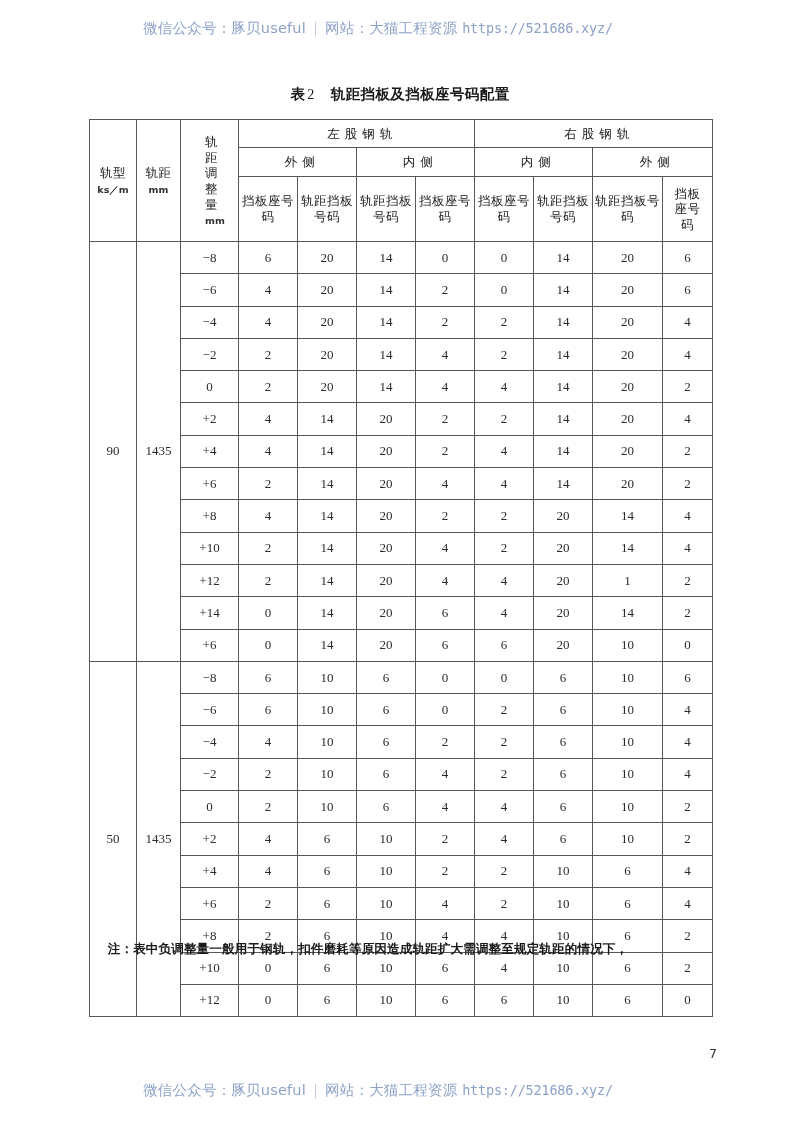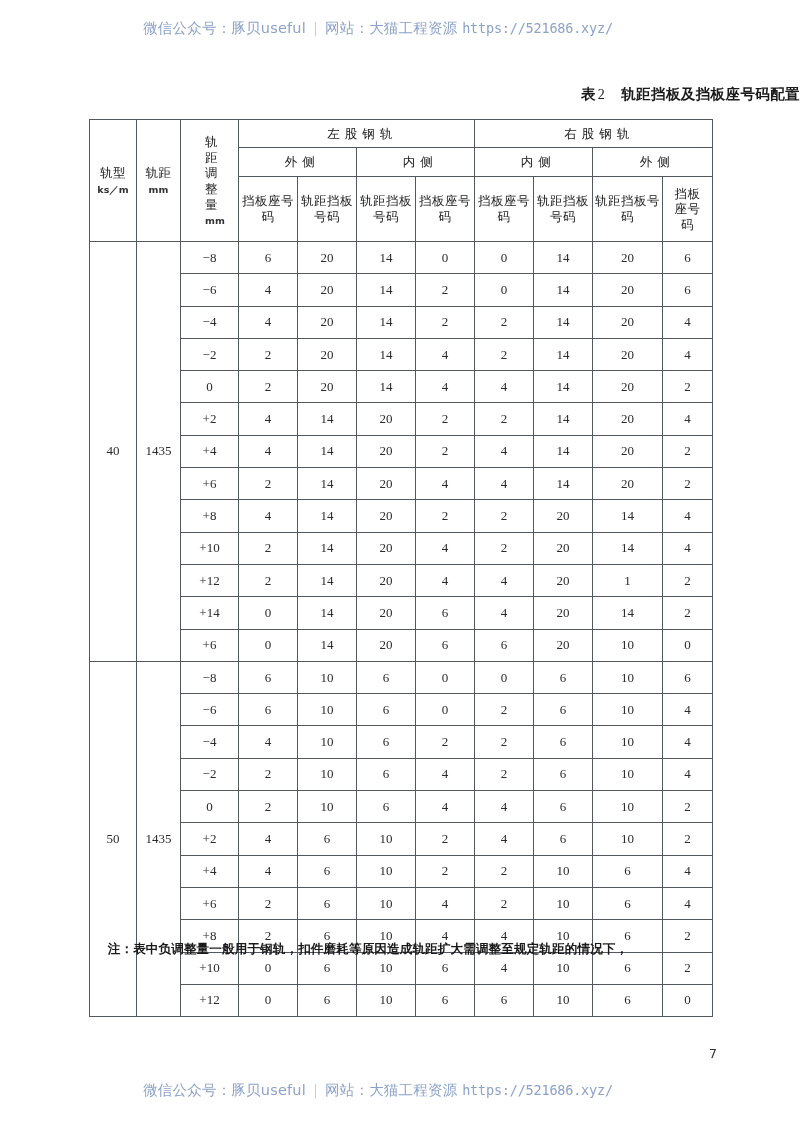--- a/index.html
+++ b/index.html
@@ -39,21 +39,21 @@
     letter-spacing: -0.2px;
   }
   #header-watermark { top: 19px; }
   #footer-watermark { top: 1081px; }
 
   .doc-title {
     position: absolute;
     top: 85px;
     left: 0;
     width: 800px;
-    text-align: right;
+    text-align: center;
     font-size: 14.5px;
     font-weight: bold;
     font-family: "DejaVu Sans", "Liberation Sans", sans-serif;
     letter-spacing: 0.4px;
   }
   .doc-title .tnum {
     font-family: "Liberation Serif", serif;
     font-weight: normal;
     font-size: 14px;
     margin: 0 2px;
@@ -190,21 +190,21 @@
       <th class="hdr-sub">轨距挡板号码</th>
       <th class="hdr-sub">挡板座号码</th>
       <th class="hdr-sub">挡板座号码</th>
       <th class="hdr-sub">轨距挡板号码</th>
       <th class="hdr-sub">轨距挡板号码</th>
       <th class="hdr-sub" style="padding:0 8px !important">挡板座号码</th>
     </tr>
   </thead>
   <tbody id="table-body">
       <tr>
-        <td rowspan="13" class="rowlabel">40</td>
+        <td rowspan="13" class="rowlabel">90</td>
         <td rowspan="13" class="rowlabel">1435</td>
         <td>−8</td>
         <td>6</td>
         <td>20</td>
         <td>14</td>
         <td>0</td>
         <td>0</td>
         <td>14</td>
         <td>20</td>
         <td>6</td>

